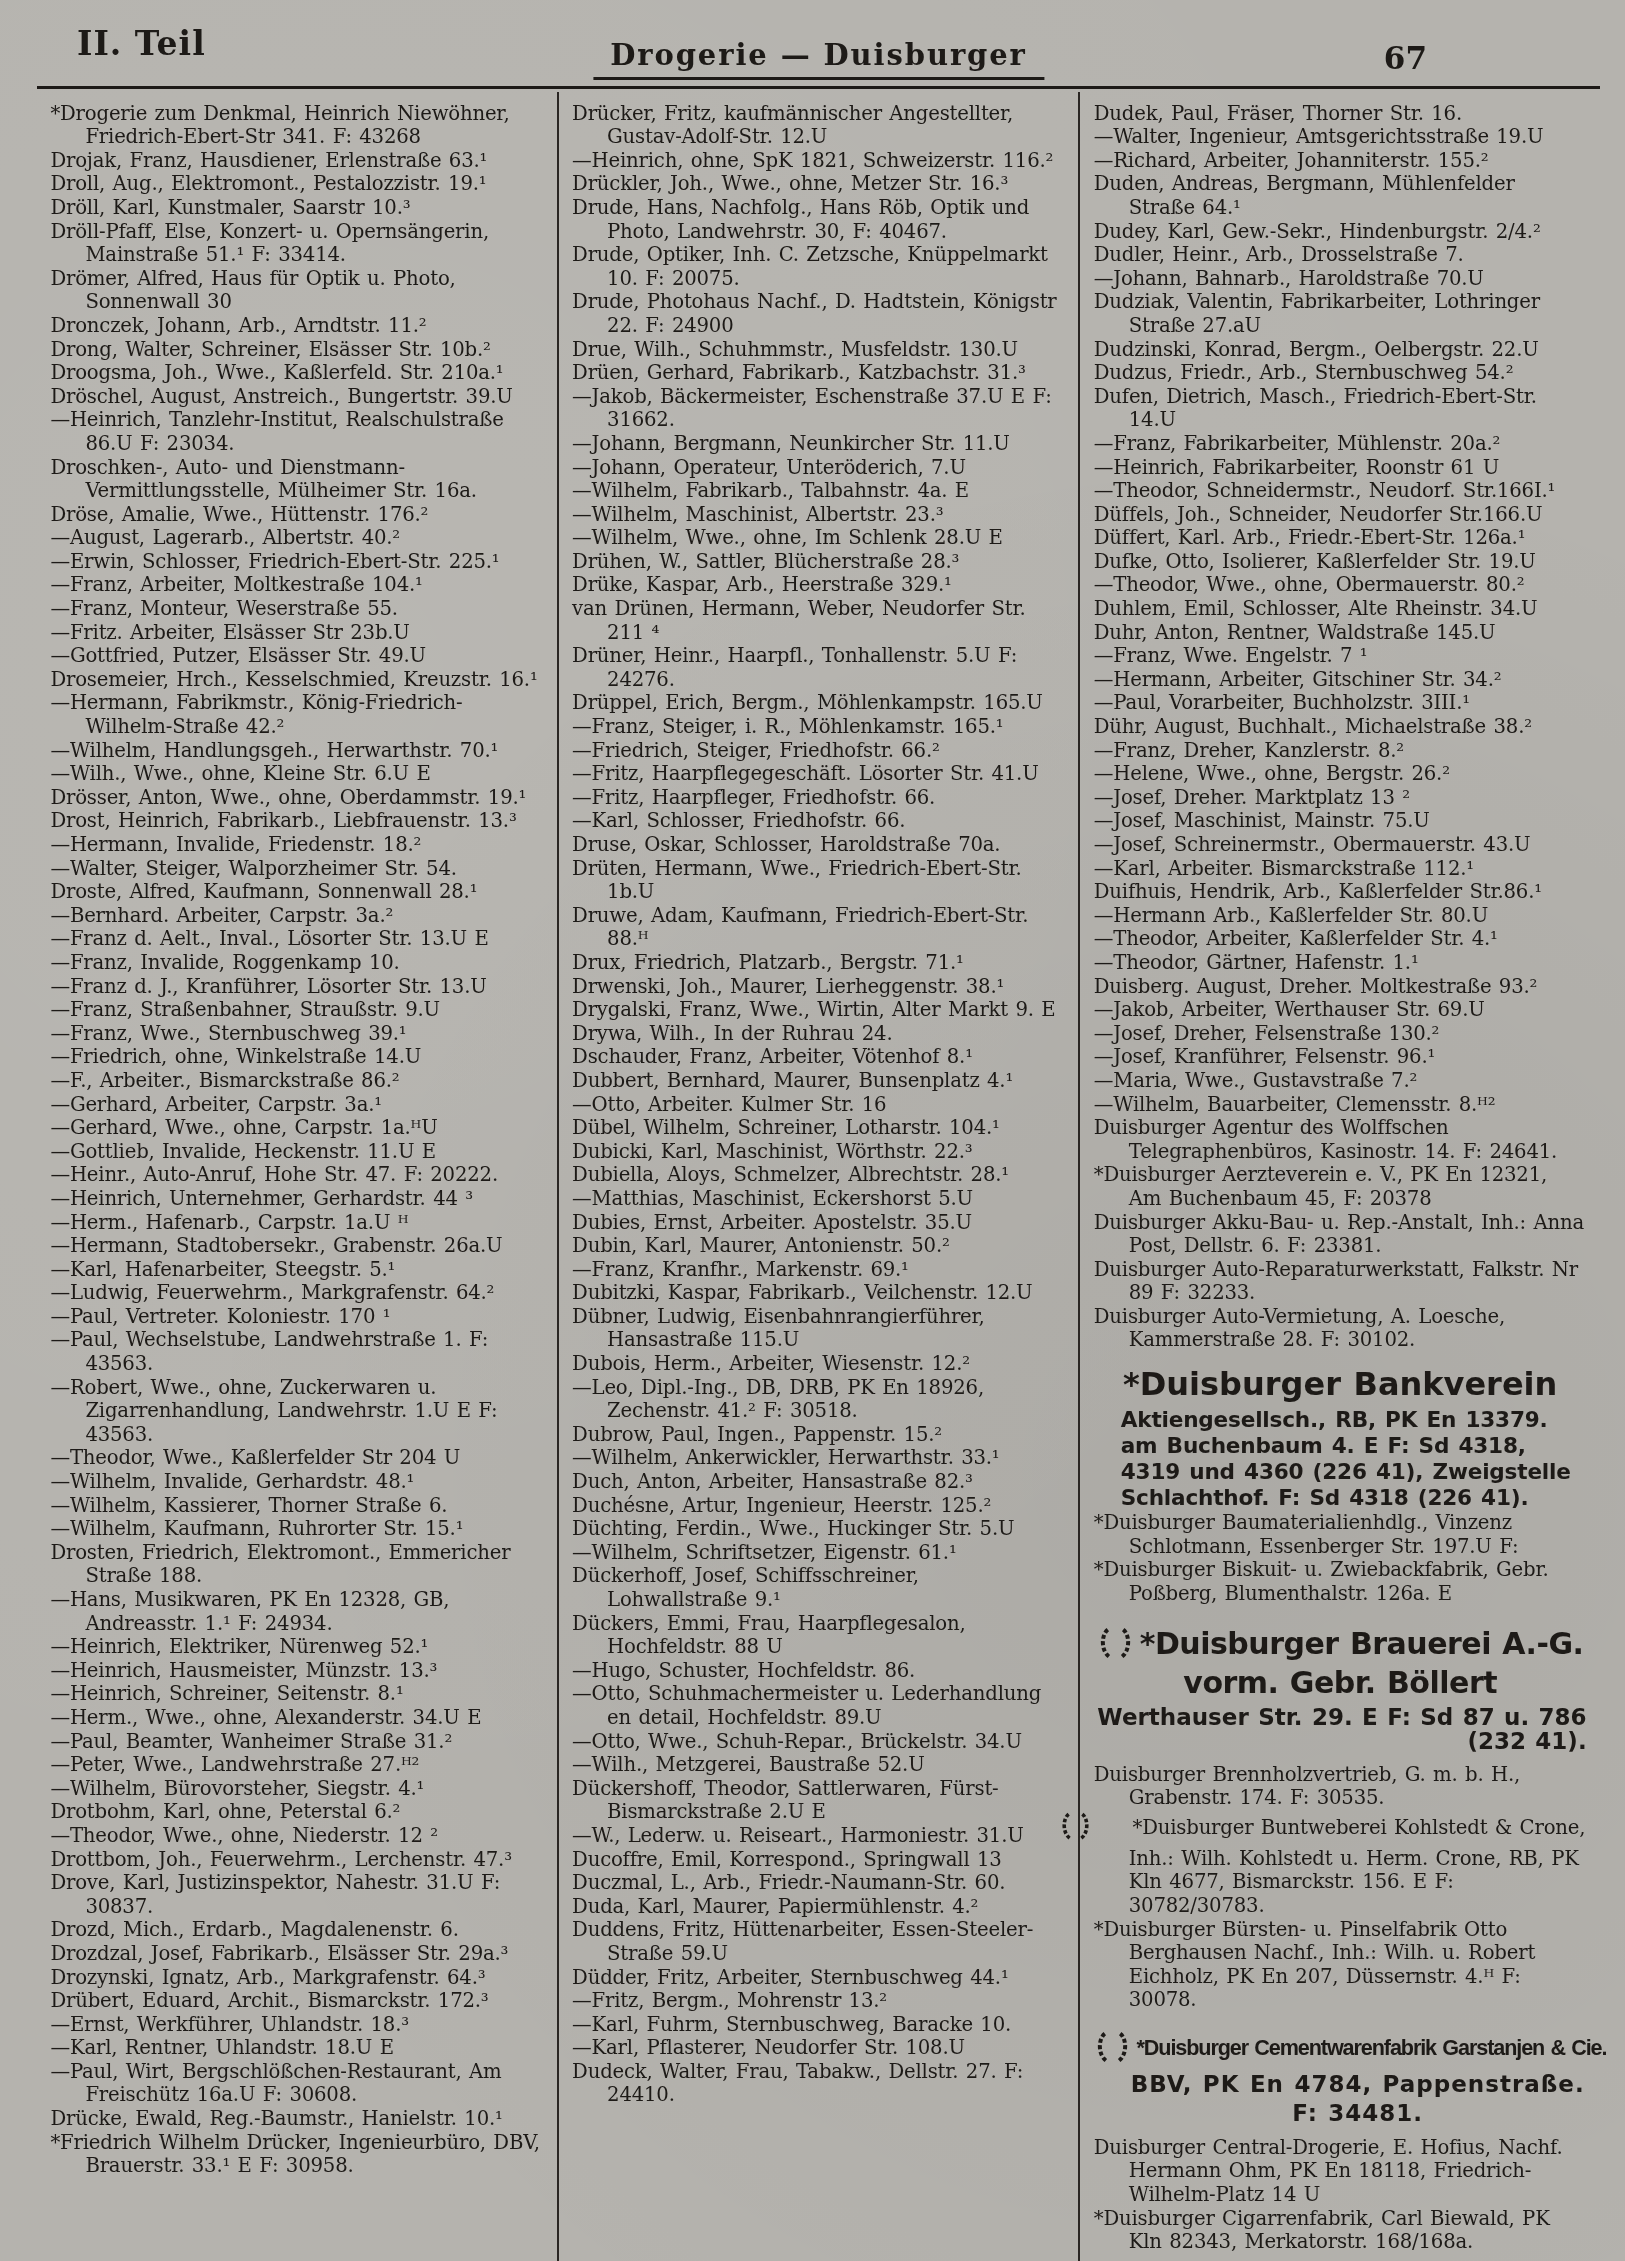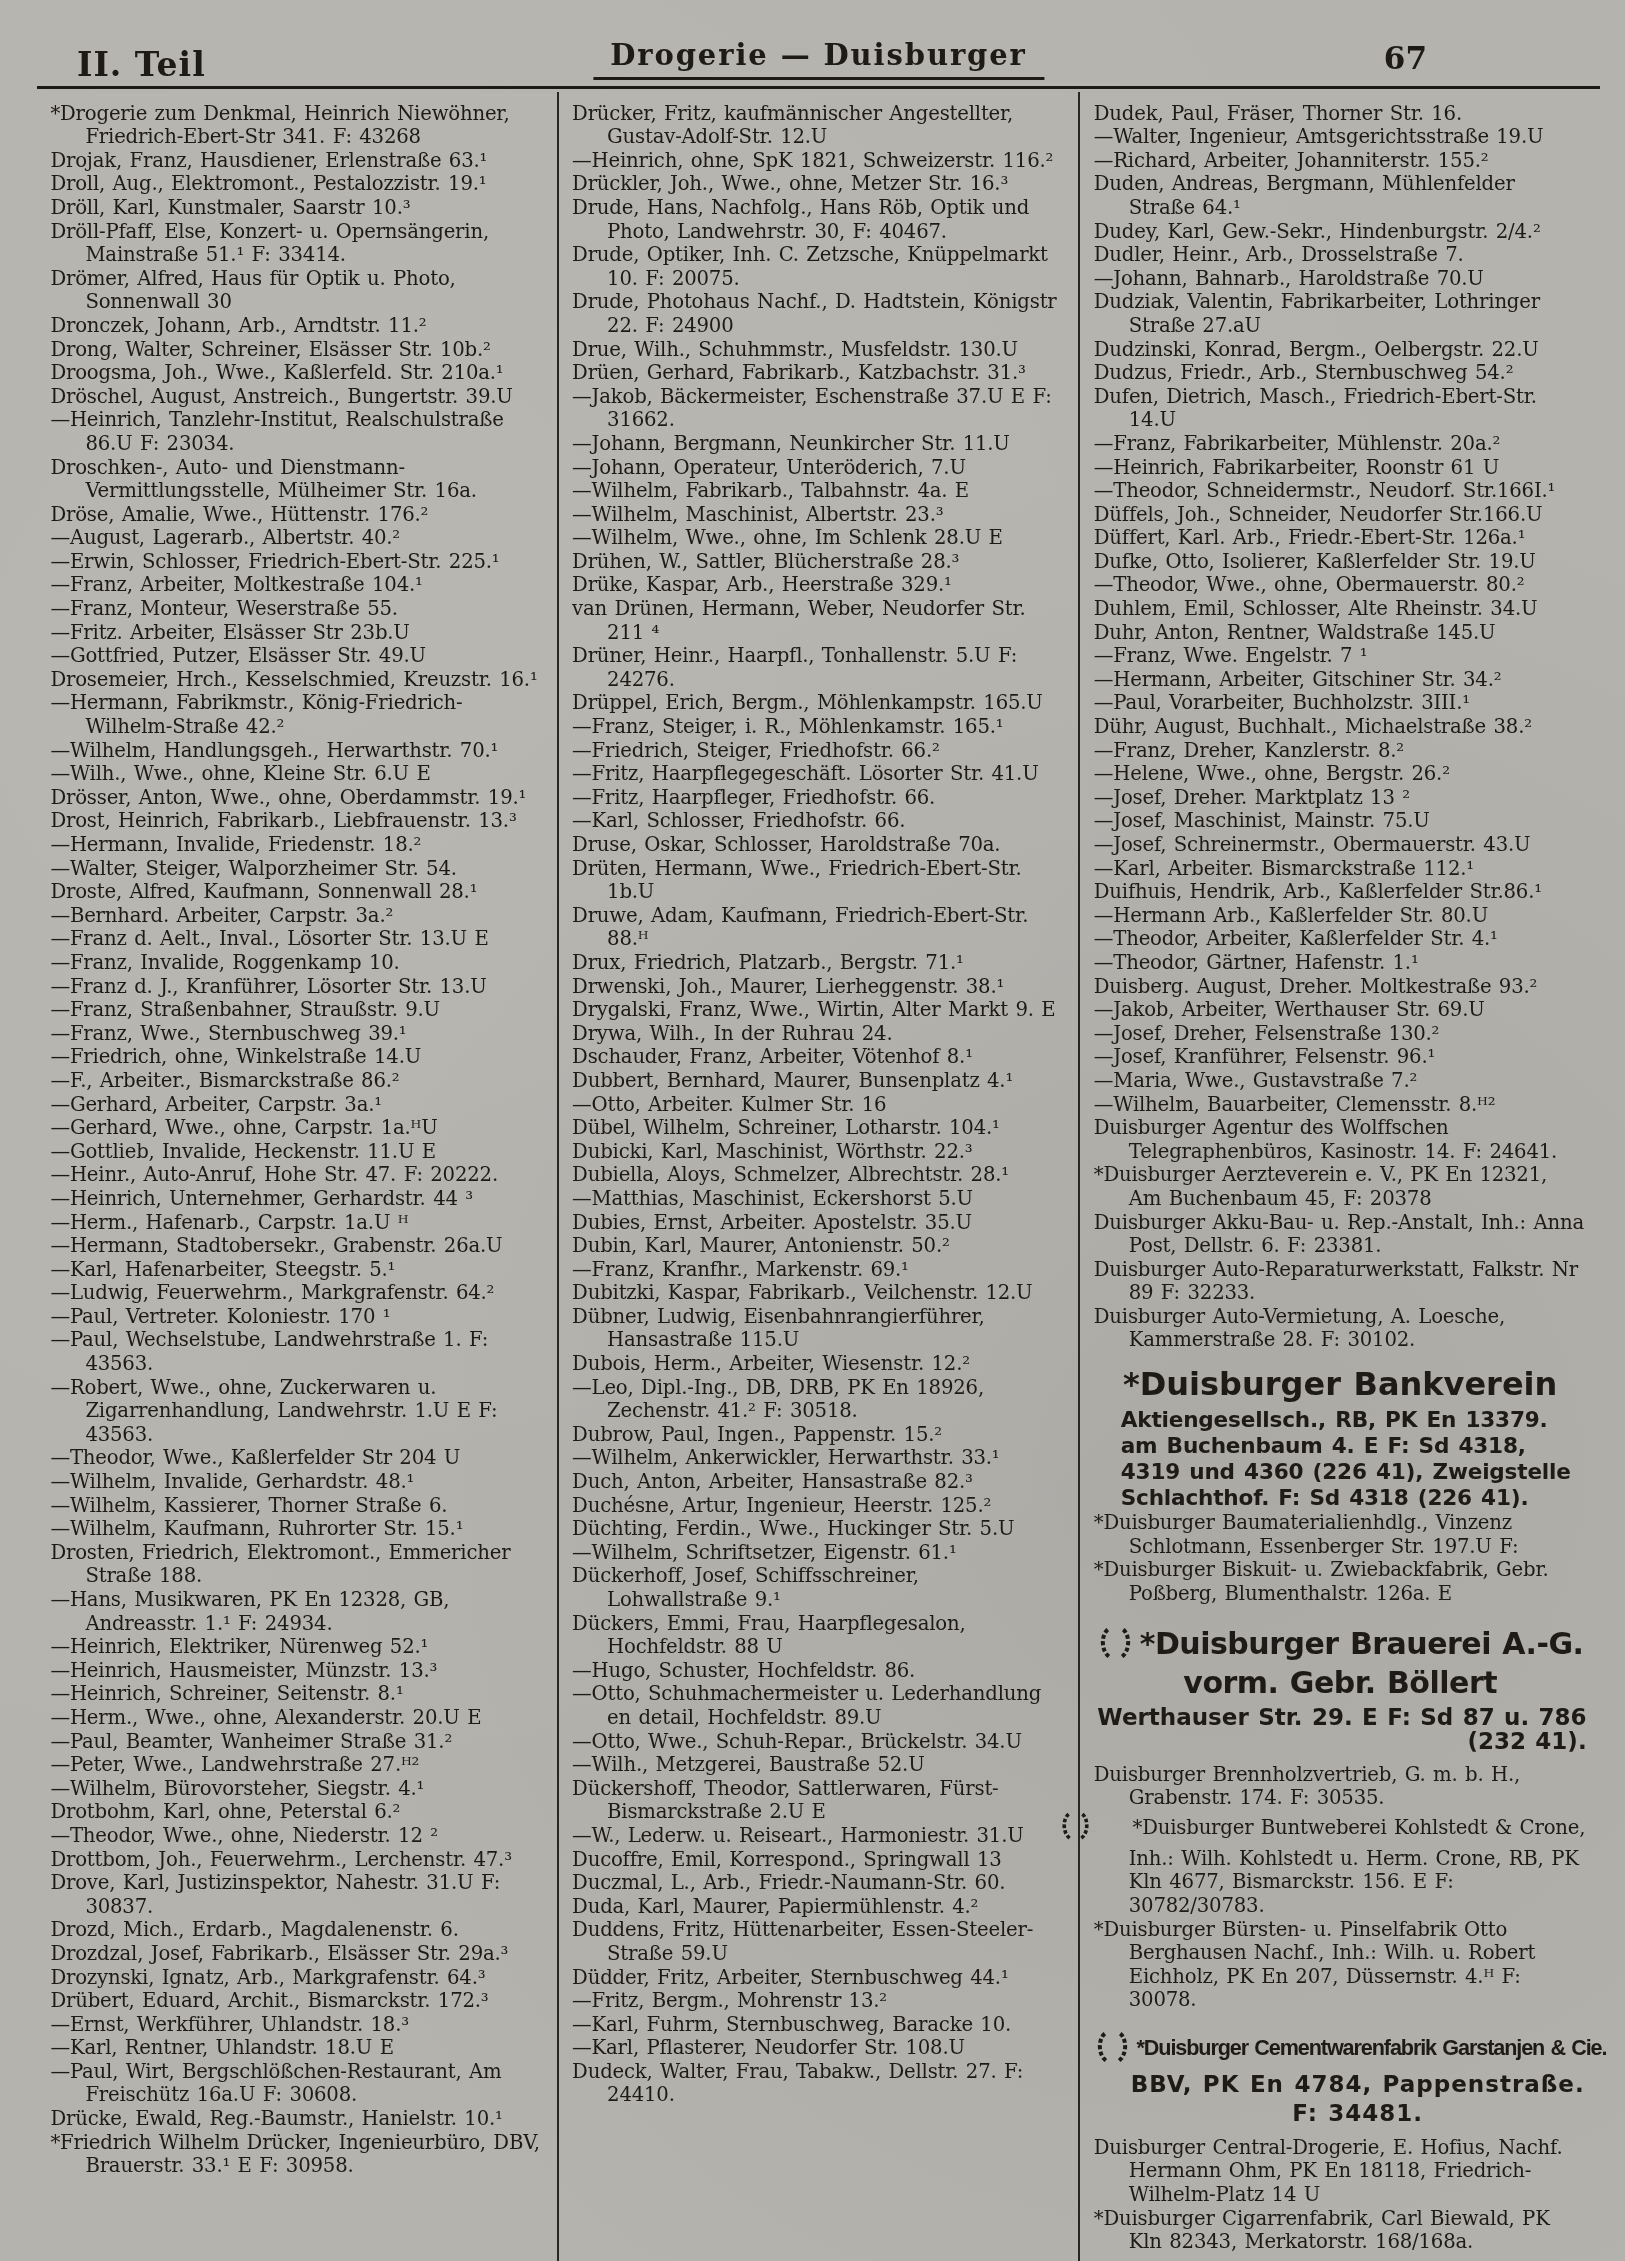--- a/index.html
+++ b/index.html
@@ -16,21 +16,21 @@
     overflow:hidden;
     box-sizing:border-box;
   }
   
   .header{
     position:absolute;left:37px;right:25px;top:19px;height:67px;
     border-bottom:3.8px solid #1d1a17;
     font-weight:bold;
   }
   .header .hl{
-    position:absolute;left:40px;bottom:2px;
+    position:absolute;left:40px;bottom:23px;
     font-size:33px;letter-spacing:1px;margin-top:27px;
   }
   .header .hc{
     position:absolute;left:50%;transform:translateX(-50%);bottom:5.8px;
     font-size:29px;letter-spacing:1.9px;
     border-bottom:3.8px solid #1d1a17;
     padding:0 17.3px 4.8px 17.3px;
   }
   .header .hr{
     position:absolute;right:173px;bottom:9.6px;
@@ -164,21 +164,21 @@
         <p class="e">—Robert, Wwe., ohne, Zuckerwaren u. Zigarrenhandlung, Landwehrstr. 1.U E F: 43563.</p>
         <p class="e">—Theodor, Wwe., Kaßlerfelder Str 204 U</p>
         <p class="e">—Wilhelm, Invalide, Gerhardstr. 48.¹</p>
         <p class="e">—Wilhelm, Kassierer, Thorner Straße 6.</p>
         <p class="e">—Wilhelm, Kaufmann, Ruhrorter Str. 15.¹</p>
         <p class="e">Drosten, Friedrich, Elektromont., Emmericher Straße 188.</p>
         <p class="e">—Hans, Musikwaren, PK En 12328, GB, Andreasstr. 1.¹ F: 24934.</p>
         <p class="e">—Heinrich, Elektriker, Nürenweg 52.¹</p>
         <p class="e">—Heinrich, Hausmeister, Münzstr. 13.³</p>
         <p class="e">—Heinrich, Schreiner, Seitenstr. 8.¹</p>
-        <p class="e">—Herm., Wwe., ohne, Alexanderstr. 20.U E</p>
+        <p class="e">—Herm., Wwe., ohne, Alexanderstr. 34.U E</p>
         <p class="e">—Paul, Beamter, Wanheimer Straße 31.²</p>
         <p class="e">—Peter, Wwe., Landwehrstraße 27.ᴴ²</p>
         <p class="e">—Wilhelm, Bürovorsteher, Siegstr. 4.¹</p>
         <p class="e">Drotbohm, Karl, ohne, Peterstal 6.²</p>
         <p class="e">—Theodor, Wwe., ohne, Niederstr. 12 ²</p>
         <p class="e">Drottbom, Joh., Feuerwehrm., Lerchenstr. 47.³</p>
         <p class="e">Drove, Karl, Justizinspektor, Nahestr. 31.U F: 30837.</p>
         <p class="e">Drozd, Mich., Erdarb., Magdalenenstr. 6.</p>
         <p class="e">Drozdzal, Josef, Fabrikarb., Elsässer Str. 29a.³</p>
         <p class="e">Drozynski, Ignatz, Arb., Markgrafenstr. 64.³</p>

